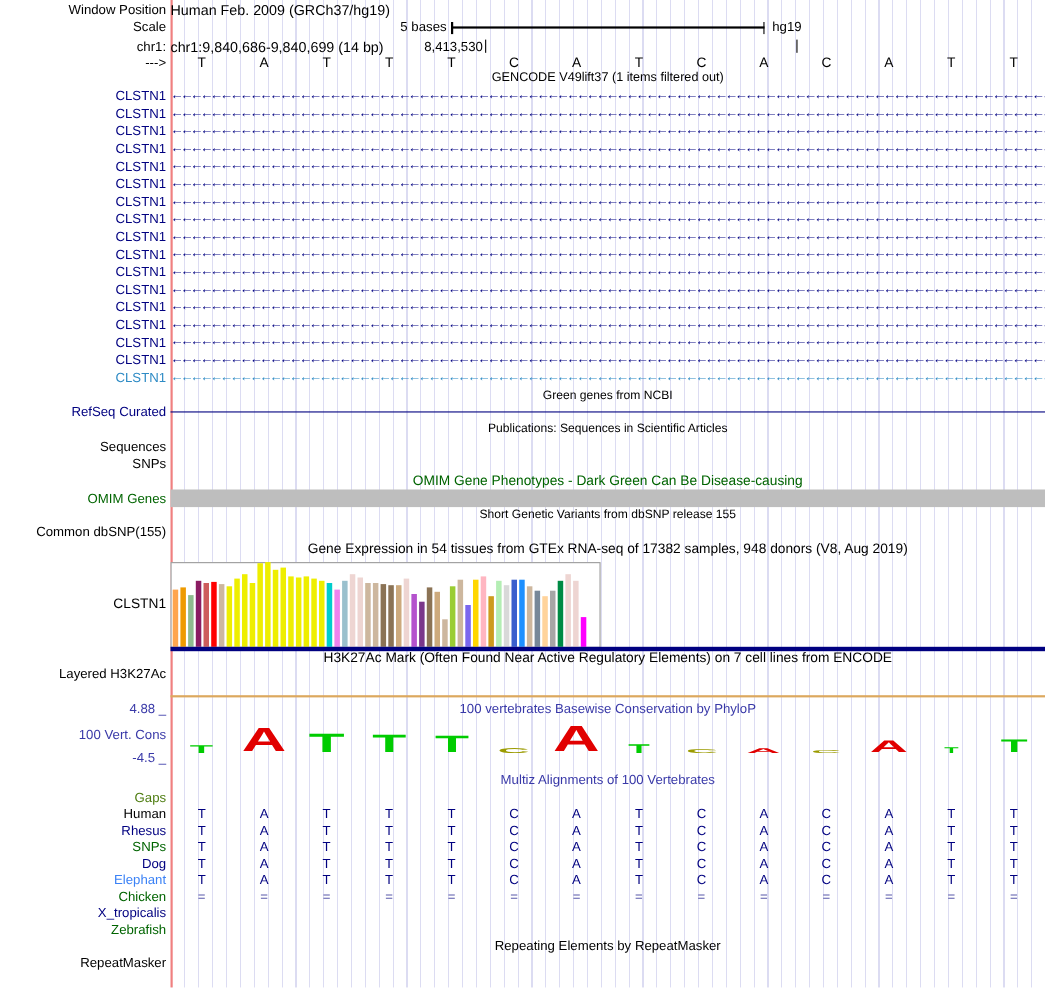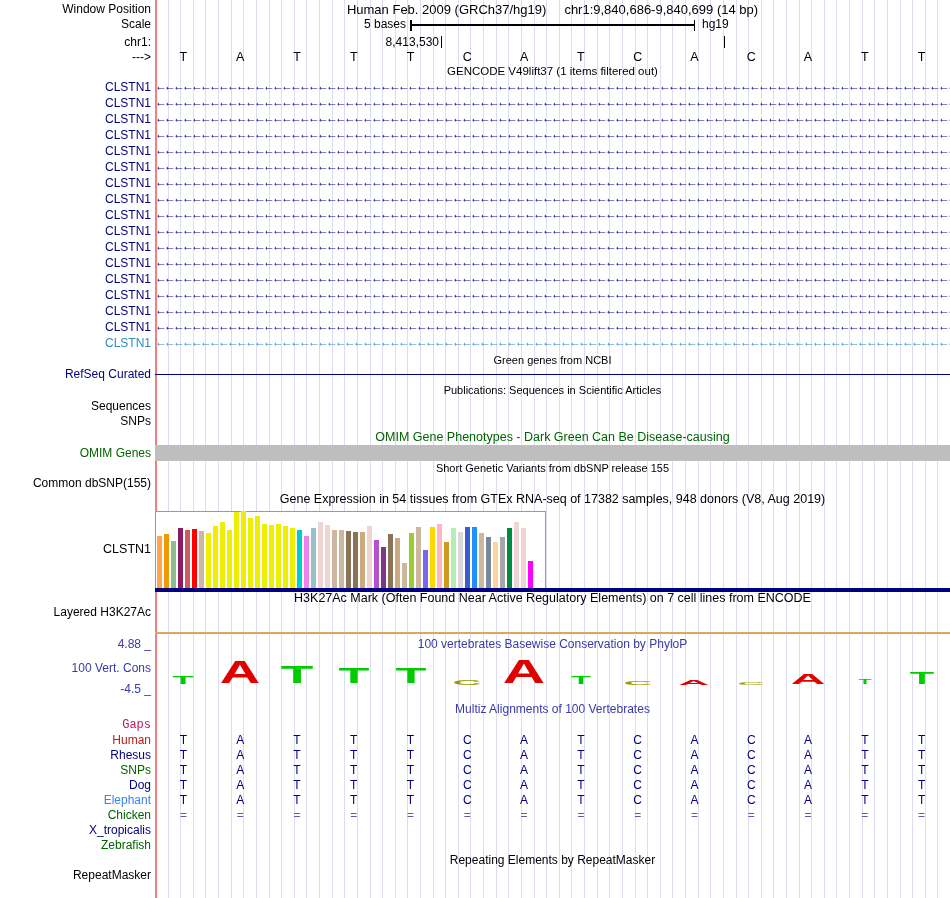--- a/index.html
+++ b/index.html
@@ -26,21 +26,21 @@
 </head>
 <body>
 
 <div id="browser">
 
   <div class="abs" style="left:155.6px;top:0;width:794px;height:898px;
               background:repeating-linear-gradient(90deg,transparent 0,transparent 11.62px,#DCDCF2 11.62px,#DCDCF2 12.62px);"></div>
   <div class="abs" style="left:155px;top:0;width:1.5px;height:898px;background:#F08080;"></div>
 
   <div class="lbl" style="top:2px">Window Position</div>
-  <div class="abs" style="left:155px;top:2px;width:795px;display:flex;justify-content:center;gap:18px;font-size:13px;">
+  <div class="abs" style="left:155px;top:2px;width:795px;display:flex;justify-content:center;gap:18px;font-size:13px;flex-direction:column;">
     <span>Human Feb. 2009 (GRCh37/hg19)</span>
     <span>chr1:9,840,686-9,840,699 (14 bp)</span>
   </div>
 
   <div class="lbl" style="top:17px">Scale</div>
   <div class="abs" style="left:155px;top:17px;width:251px;text-align:right;font-size:12px;">5 bases</div>
   <div class="hline" style="left:410px;top:24px;width:285px;height:1.5px;"></div>
   <div class="hline" style="left:410px;top:19.5px;width:1.5px;height:11px;"></div>
   <div class="hline" style="left:693.5px;top:19.5px;width:1.5px;height:11px;"></div>
   <div class="abs" style="left:702px;top:17px;font-size:12px;">hg19</div>
@@ -201,22 +201,22 @@
       <div class="logoletter" style="left: 623.679px; top: 663px; width: 28px; text-align: center; color: rgb(155, 155, 0); transform: scale(1.42857, 0.181818);">C</div>
       <div class="logoletter" style="left: 680.464px; top: 663px; width: 28px; text-align: center; color: rgb(225, 0, 0); transform: scale(1.52381, 0.227273);">A</div>
       <div class="logoletter" style="left: 737.25px; top: 663px; width: 28px; text-align: center; color: rgb(155, 155, 0); transform: scale(1.33333, 0.136364);">C</div>
       <div class="logoletter" style="left: 794.036px; top: 663px; width: 28px; text-align: center; color: rgb(225, 0, 0); transform: scale(1.71429, 0.545455);">A</div>
       <div class="logoletter" style="left: 850.821px; top: 663px; width: 28px; text-align: center; color: rgb(0, 204, 0); transform: scale(0.761905, 0.272727);">T</div>
       <div class="logoletter" style="left: 907.607px; top: 663px; width: 28px; text-align: center; color: rgb(0, 204, 0); transform: scale(1.42857, 0.590909);">T</div>
     </div>
 
   <div class="ct consblue" style="top:703px;font-size:12px;">Multiz Alignments of 100 Vertebrates</div>
   <div id="multiz">
-      <div class="lbl" style="top: 718px; color: #be185d; font-family: Liberation Mono, monospace;">Gaps</div>
-      <div class="lbl" style="top: 733px; color: #b91c1c;">Human</div>
+      <div class="lbl" style="top: 718px; color: #4d7c0f;">Gaps</div>
+      <div class="lbl" style="top: 733px; color: #000000;">Human</div>
       <div class="alncell" style="left: 155px; top: 733px; width: 56.7857px; color: rgb(0, 0, 128);">T</div>
       <div class="alncell" style="left: 211.786px; top: 733px; width: 56.7857px; color: rgb(0, 0, 128);">A</div>
       <div class="alncell" style="left: 268.571px; top: 733px; width: 56.7857px; color: rgb(0, 0, 128);">T</div>
       <div class="alncell" style="left: 325.357px; top: 733px; width: 56.7857px; color: rgb(0, 0, 128);">T</div>
       <div class="alncell" style="left: 382.143px; top: 733px; width: 56.7857px; color: rgb(0, 0, 128);">T</div>
       <div class="alncell" style="left: 438.929px; top: 733px; width: 56.7857px; color: rgb(0, 0, 128);">C</div>
       <div class="alncell" style="left: 495.714px; top: 733px; width: 56.7857px; color: rgb(0, 0, 128);">A</div>
       <div class="alncell" style="left: 552.5px; top: 733px; width: 56.7857px; color: rgb(0, 0, 128);">T</div>
       <div class="alncell" style="left: 609.286px; top: 733px; width: 56.7857px; color: rgb(0, 0, 128);">C</div>
       <div class="alncell" style="left: 666.071px; top: 733px; width: 56.7857px; color: rgb(0, 0, 128);">A</div>

